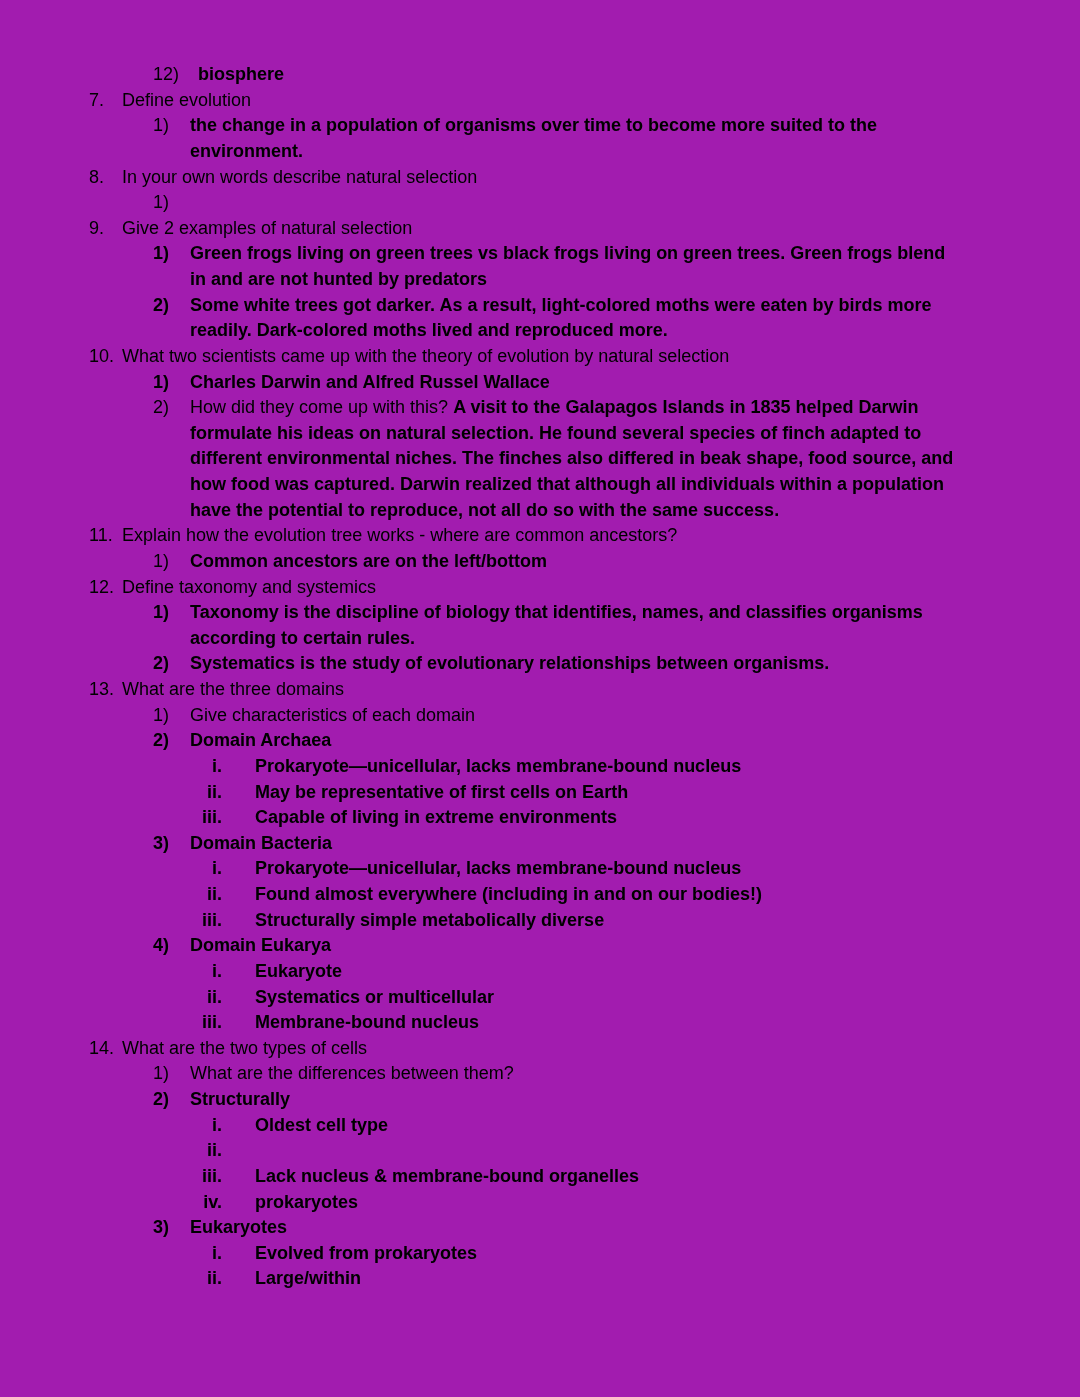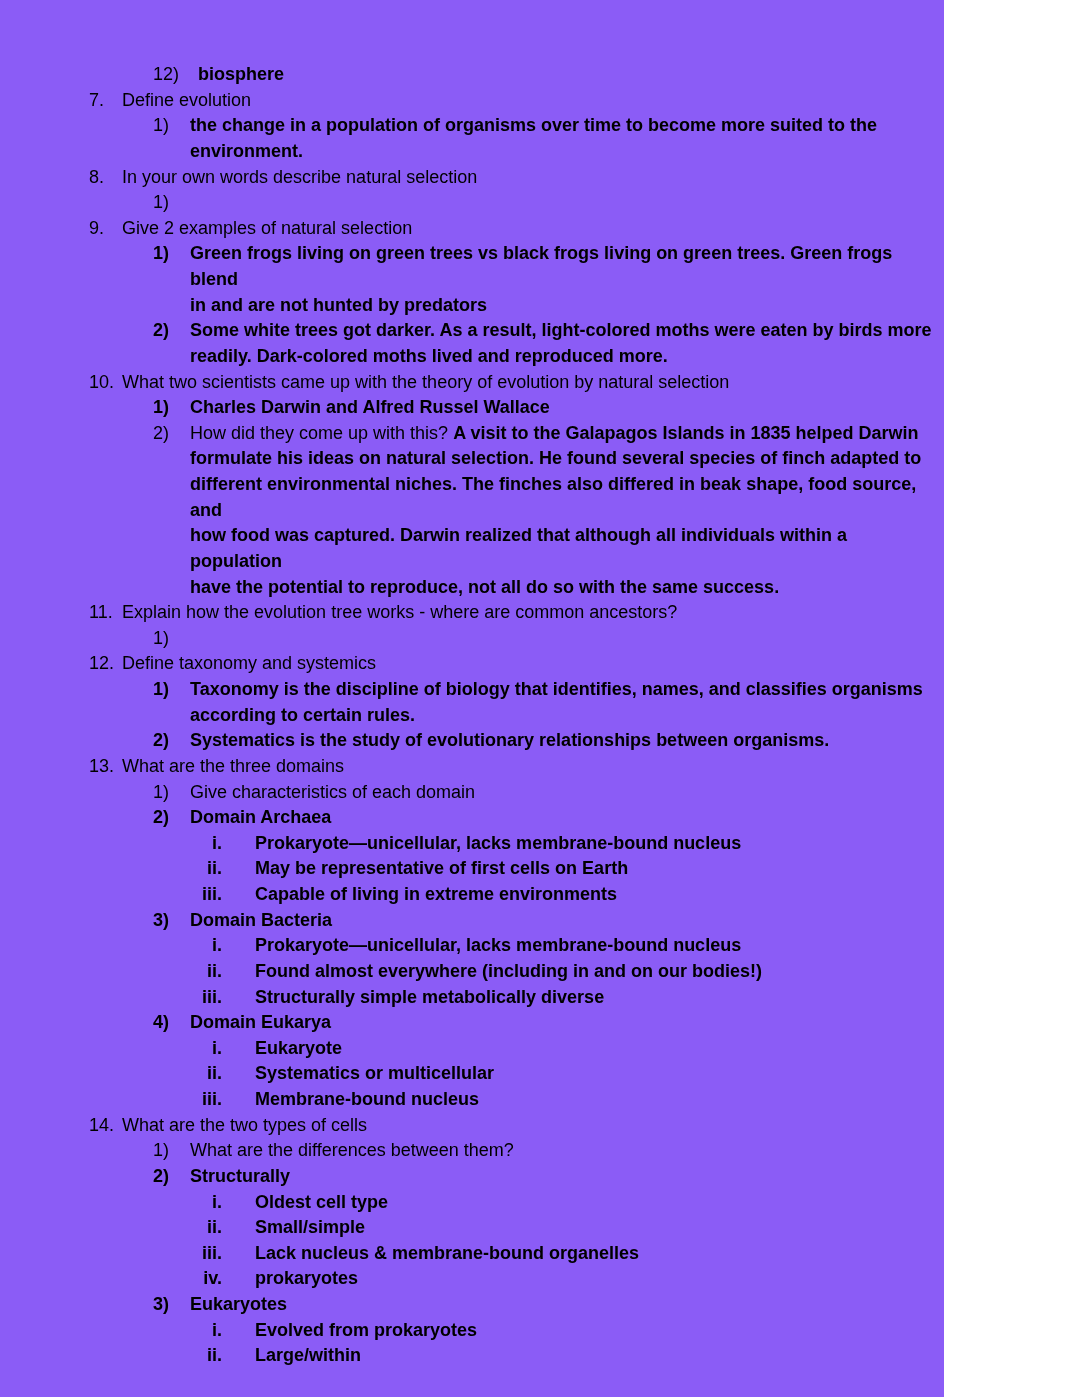--- a/index.html
+++ b/index.html
@@ -2,23 +2,23 @@
 <html><head>
 <meta charset="utf-8">
 <style>
   html, body {
     margin: 0;
     padding: 0;
     background: #ffffff;
   }
   .page {
     position: relative;
-    width: 944px;
+    width: 1080px;
     height: 1397px;
-    background: #8b5cf6;
+    background: #a21caf;
     color: #000000;
     font-family: "Liberation Sans", sans-serif;
     font-size: 18px;
     line-height: 25.63px;
     padding-top: 62px;
     box-sizing: border-box;
     overflow: hidden;
   }
   .line {
     display: flex;
@@ -98,20 +98,21 @@
 different environmental niches. The finches also differed in beak shape, food source, and
 how food was captured. Darwin realized that although all individuals within a population
 have the potential to reproduce, not all do so with the same success.</span></span>
       </div>
       <div class="line lvl1">
         <span class="marker">11.</span>
         <span class="text"><span>Explain how the evolution tree works - where are common ancestors?</span></span>
       </div>
       <div class="line lvl2">
         <span class="marker">1)</span>
+        <span class="text"><span class="b">Common ancestors are on the left/bottom</span></span>
       </div>
       <div class="line lvl1">
         <span class="marker">12.</span>
         <span class="text"><span>Define taxonomy and systemics</span></span>
       </div>
       <div class="line lvl2">
         <span class="marker b">1)</span>
         <span class="text"><span class="b">Taxonomy is the discipline of biology that identifies, names, and classifies organisms
 according to certain rules.</span></span>
       </div>
@@ -186,21 +187,20 @@
       <div class="line lvl2">
         <span class="marker b">2)</span>
         <span class="text"><span class="b">Structurally</span></span>
       </div>
       <div class="line lvl3">
         <span class="marker b">i.</span>
         <span class="text"><span class="b">Oldest cell type</span></span>
       </div>
       <div class="line lvl3">
         <span class="marker b">ii.</span>
-        <span class="text"><span class="b">Small/simple</span></span>
       </div>
       <div class="line lvl3">
         <span class="marker b">iii.</span>
         <span class="text"><span class="b">Lack nucleus &amp; membrane-bound organelles</span></span>
       </div>
       <div class="line lvl3">
         <span class="marker b">iv.</span>
         <span class="text"><span class="b">prokaryotes</span></span>
       </div>
       <div class="line lvl2">

